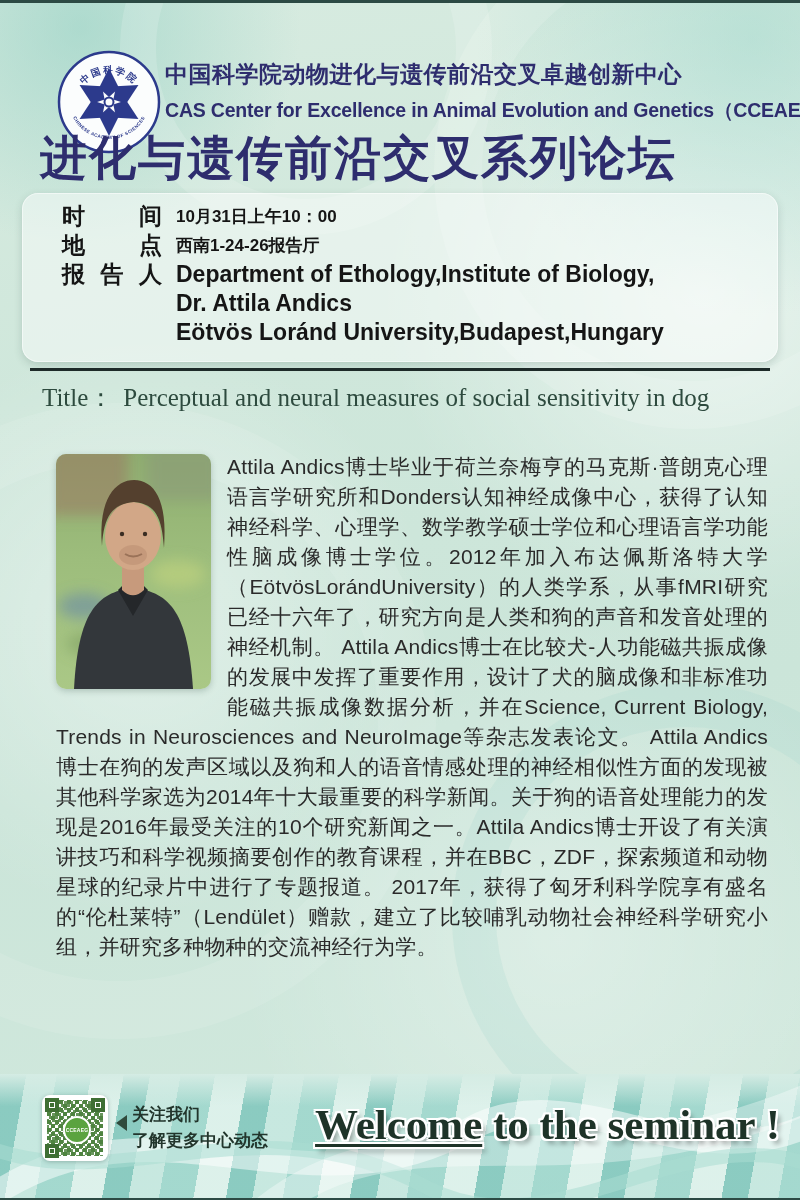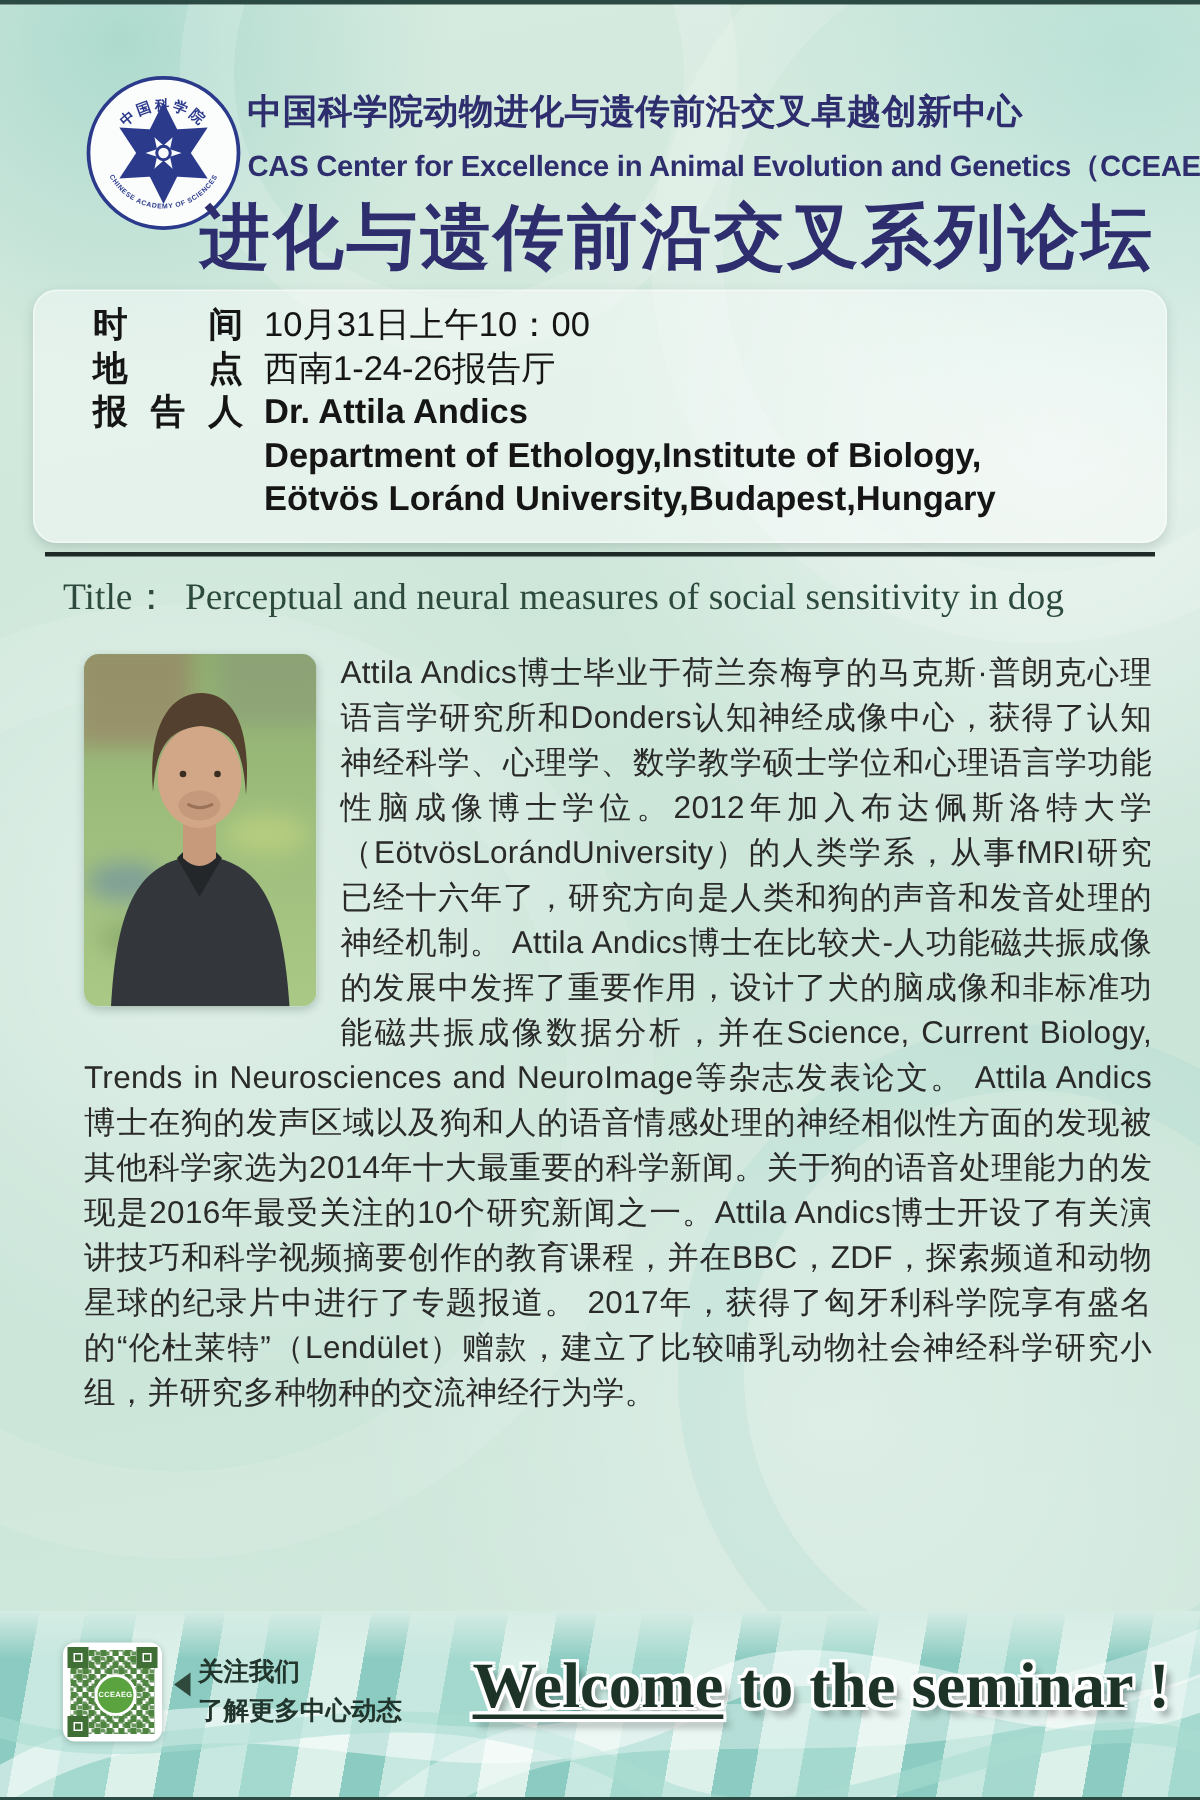--- a/index.html
+++ b/index.html
@@ -30,56 +30,56 @@
   .org-cn{
     position:absolute;left:165px;top:56px;width:610px;
     font-size:23px;font-weight:700;color:#2e2d6e;letter-spacing:0.5px;white-space:nowrap;
   }
   .org-en{
     position:absolute;left:165px;top:94px;width:610px;
     font-size:19.5px;font-weight:700;color:#2e2d6e;white-space:nowrap;letter-spacing:-0.2px;
   }
   .series-title{
     position:absolute;left:40px;right:30px;top:124px;
-    text-align:right;font-family:"Liberation Serif","DejaVu Serif",serif;
+    text-align:left;font-family:"Liberation Serif","DejaVu Serif",serif;
     font-size:47px;font-weight:700;color:#2e2d6e;letter-spacing:2px;white-space:nowrap;
     margin:0;
   }
 
   
   .sched-card{
     position:absolute;left:22px;top:190px;width:756px;height:169px;
     background:rgba(255,255,255,0.45);
     border-radius:16px;
     box-shadow:0 3px 8px rgba(40,70,60,0.18), inset 0 0 0 1px rgba(255,255,255,0.5);
     box-sizing:border-box;
     padding:9px 20px 0 40px;
   }
   .sched-row{display:flex;line-height:29px;}
   .sched-label{
     width:100px;flex:0 0 100px;margin-right:14px;
     font-size:23px;font-weight:700;color:#151515;
     text-align:justify;text-align-last:justify;
   }
-  .sched-value{font-size:23px;font-weight:400;color:#151515;white-space:nowrap;}
+  .sched-value{font-size:17px;font-weight:700;color:#151515;white-space:nowrap;}
   .speaker-lines div{font-size:23px;font-weight:700;color:#151515;line-height:29px;white-space:nowrap;}
 
   .divider{position:absolute;left:30px;top:357px;width:740px;height:3px;background:#1d2a28;border:none;}
 
   
   .talk-title{
     position:absolute;left:42px;top:378px;width:740px;
     font-family:"Liberation Serif","DejaVu Serif",serif;
     font-size:25px;font-weight:400;color:#2d4a3e;white-space:nowrap;
   }
   .talk-title .tlabel{margin-right:10px;}
 
   
   .bio-section{
-    position:absolute;left:56px;top:431px;width:712px;
+    position:absolute;left:56px;top:449px;width:712px;
   }
   .speaker-photo{
     float:left;width:155px;height:235px;margin:2px 16px 8px 0;
     border-radius:10px;overflow:hidden;
     box-shadow:0 2px 6px rgba(40,70,60,0.25);
   }
   .bio-text{
     margin:0;font-size:21px;line-height:30px;color:#2a2a2a;
     text-align:justify;text-justify:inter-character;
     letter-spacing:0.2px;
@@ -189,22 +189,22 @@
       <span class="sched-label">时间</span>
       <span class="sched-value">10月31日上午10：00</span>
     </div>
     <div class="sched-row">
       <span class="sched-label">地点</span>
       <span class="sched-value">西南1-24-26报告厅</span>
     </div>
     <div class="sched-row">
       <span class="sched-label">报告人</span>
       <div class="speaker-lines">
+        <div>Department of Ethology,Institute of Biology,</div>
         <div>Dr. Attila Andics</div>
-        <div>Department of Ethology,Institute of Biology,</div>
         <div>Eötvös Loránd University,Budapest,Hungary</div>
       </div>
     </div>
   </section>
 
   <hr class="divider">
 
   <div class="talk-title">
     <span class="tlabel">Title：</span><span>Perceptual and neural measures of social sensitivity in dog</span>
   </div>

